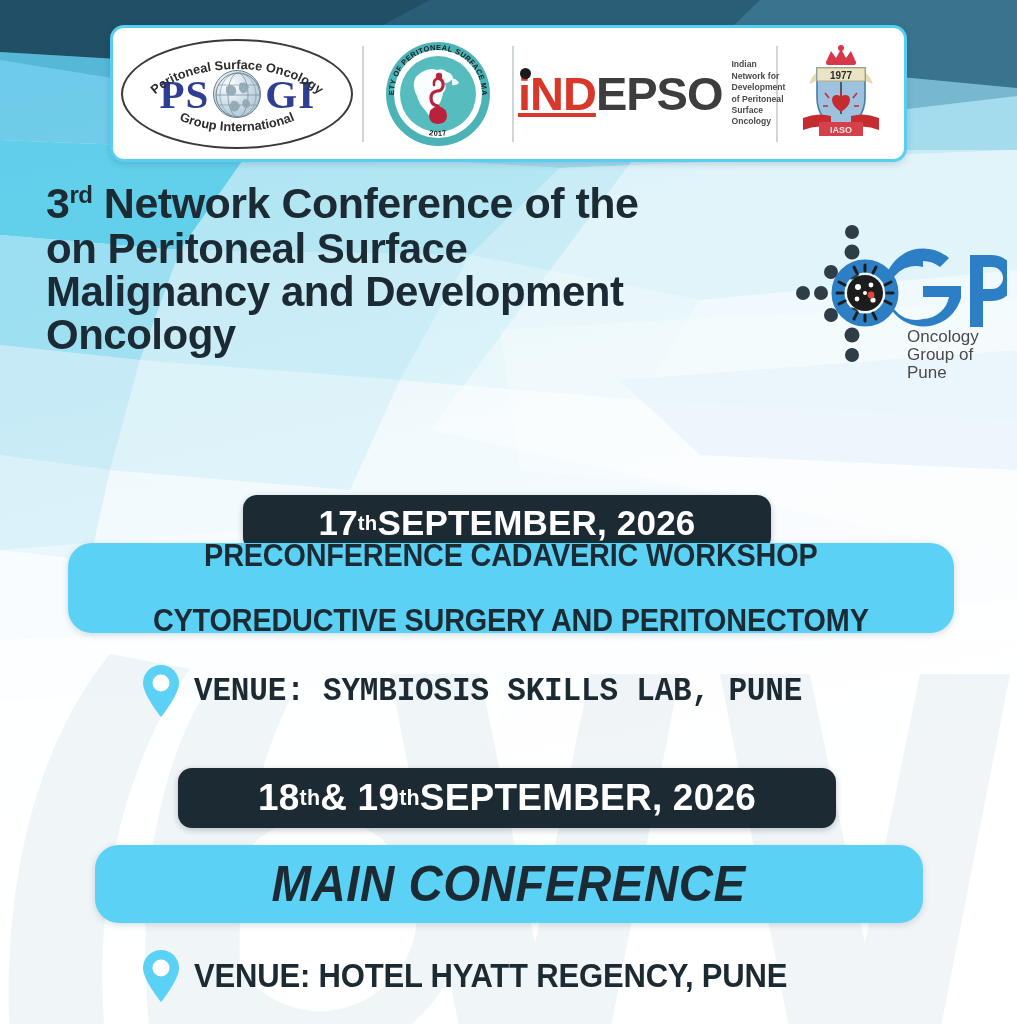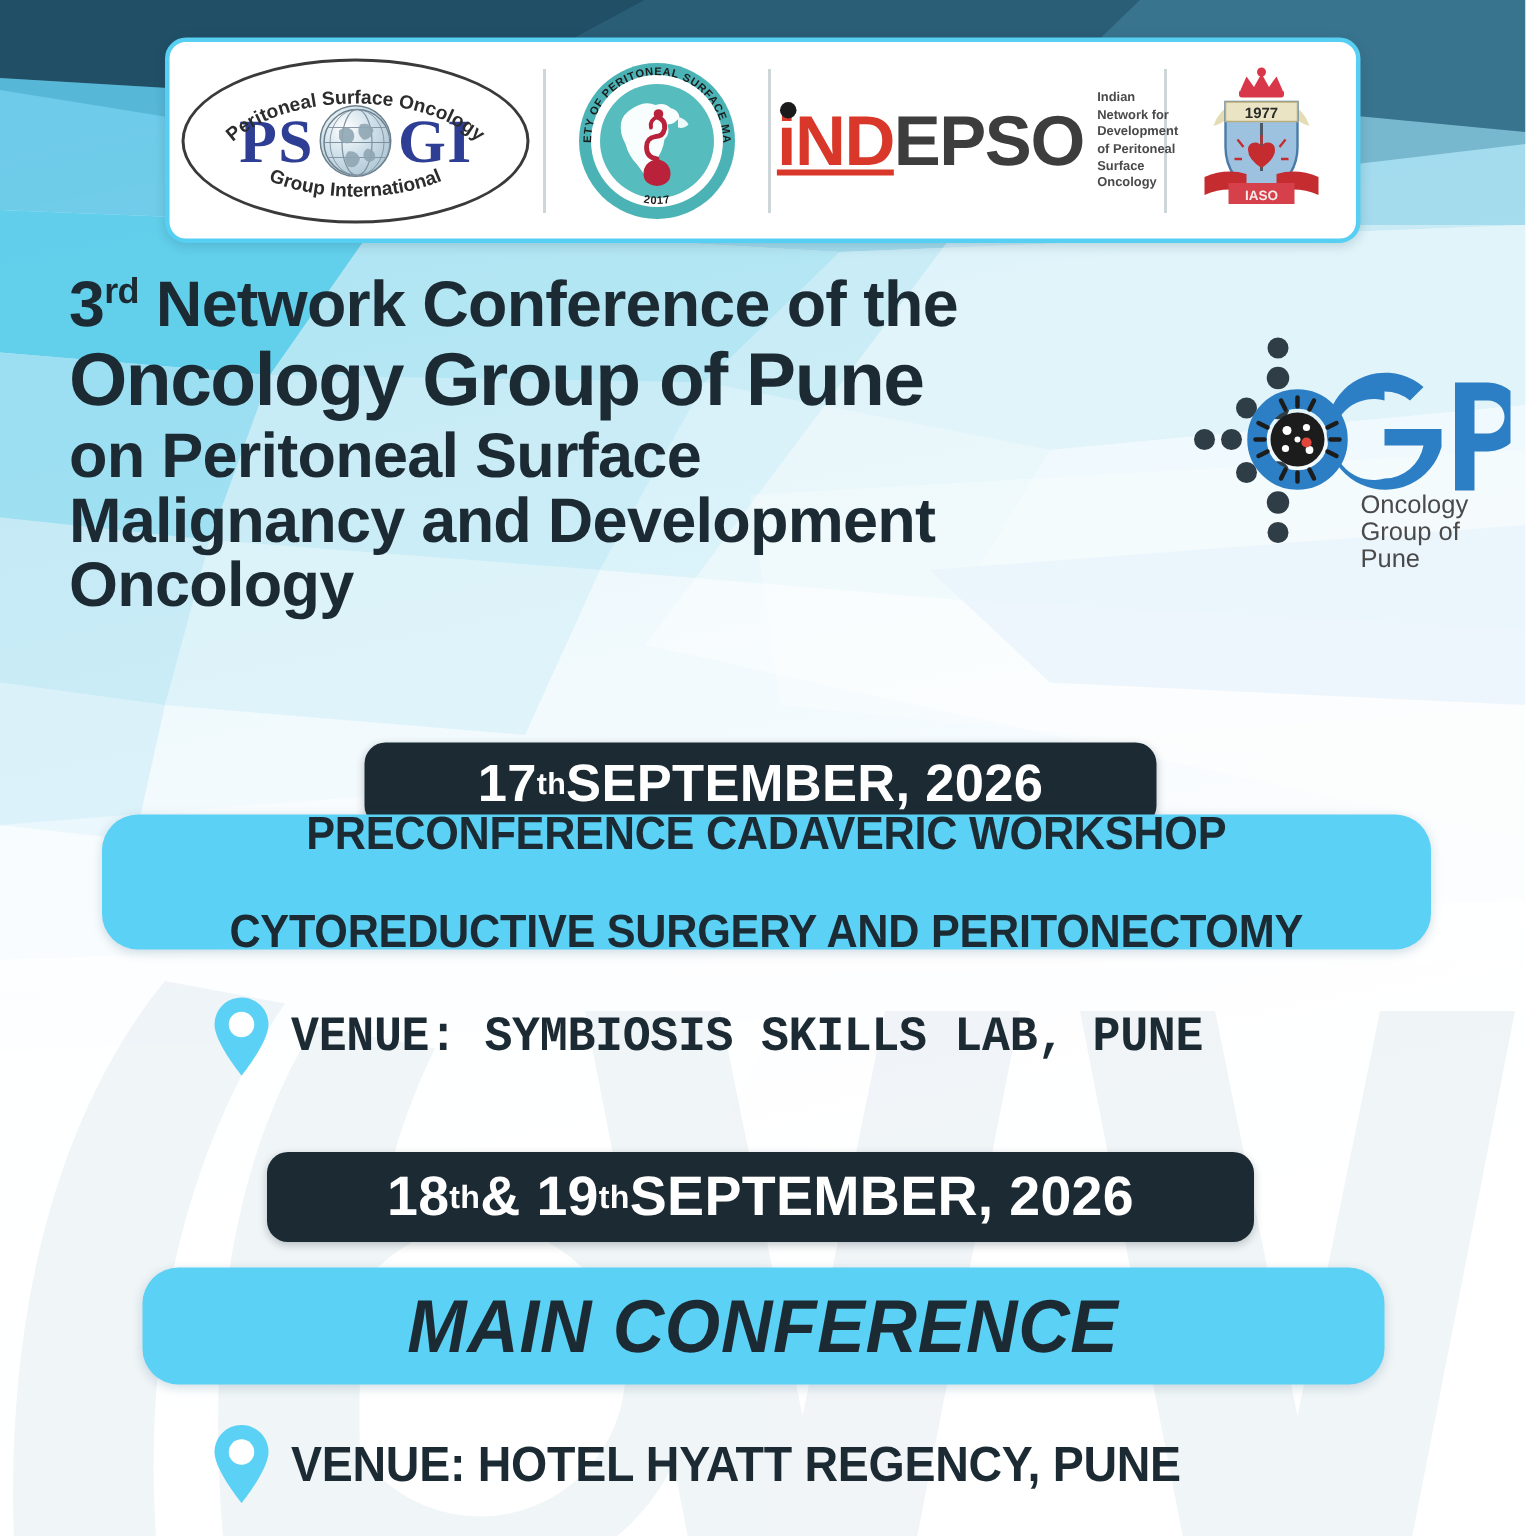--- a/index.html
+++ b/index.html
@@ -359,21 +359,20 @@
           <path d="M86 78 q-14 -6 -28 -2 l0 12 q14 -4 28 2 z" fill="#c42c30"></path>
           <path d="M26 82 h44 v14 h-44 z" fill="#d6404a"></path>
           <text x="48" y="93" text-anchor="middle" font-size="9" font-weight="bold" fill="#f5e9e9" font-family="Liberation Sans, sans-serif">IASO</text>
         </svg>
       </div>
     </div>
   </div>
 
   <div id="title-block">
     <div class="t-line t1"><span>3</span><sup>rd</sup><span> Network Conference of the</span></div>
-    <div class="t-line t2">Oncology Group of Pune</div>
     <div class="t-line t3">on Peritoneal Surface</div>
     <div class="t-line t4">Malignancy and Development</div>
     <div class="t-line t5">Oncology</div>
   </div>
 
   <div id="ogp-logo">
     <svg viewBox="0 0 212 158" width="212" height="158" aria-hidden="true">
 
       <g fill="#2f3d47">
         <circle cx="57" cy="10" r="7"></circle>

